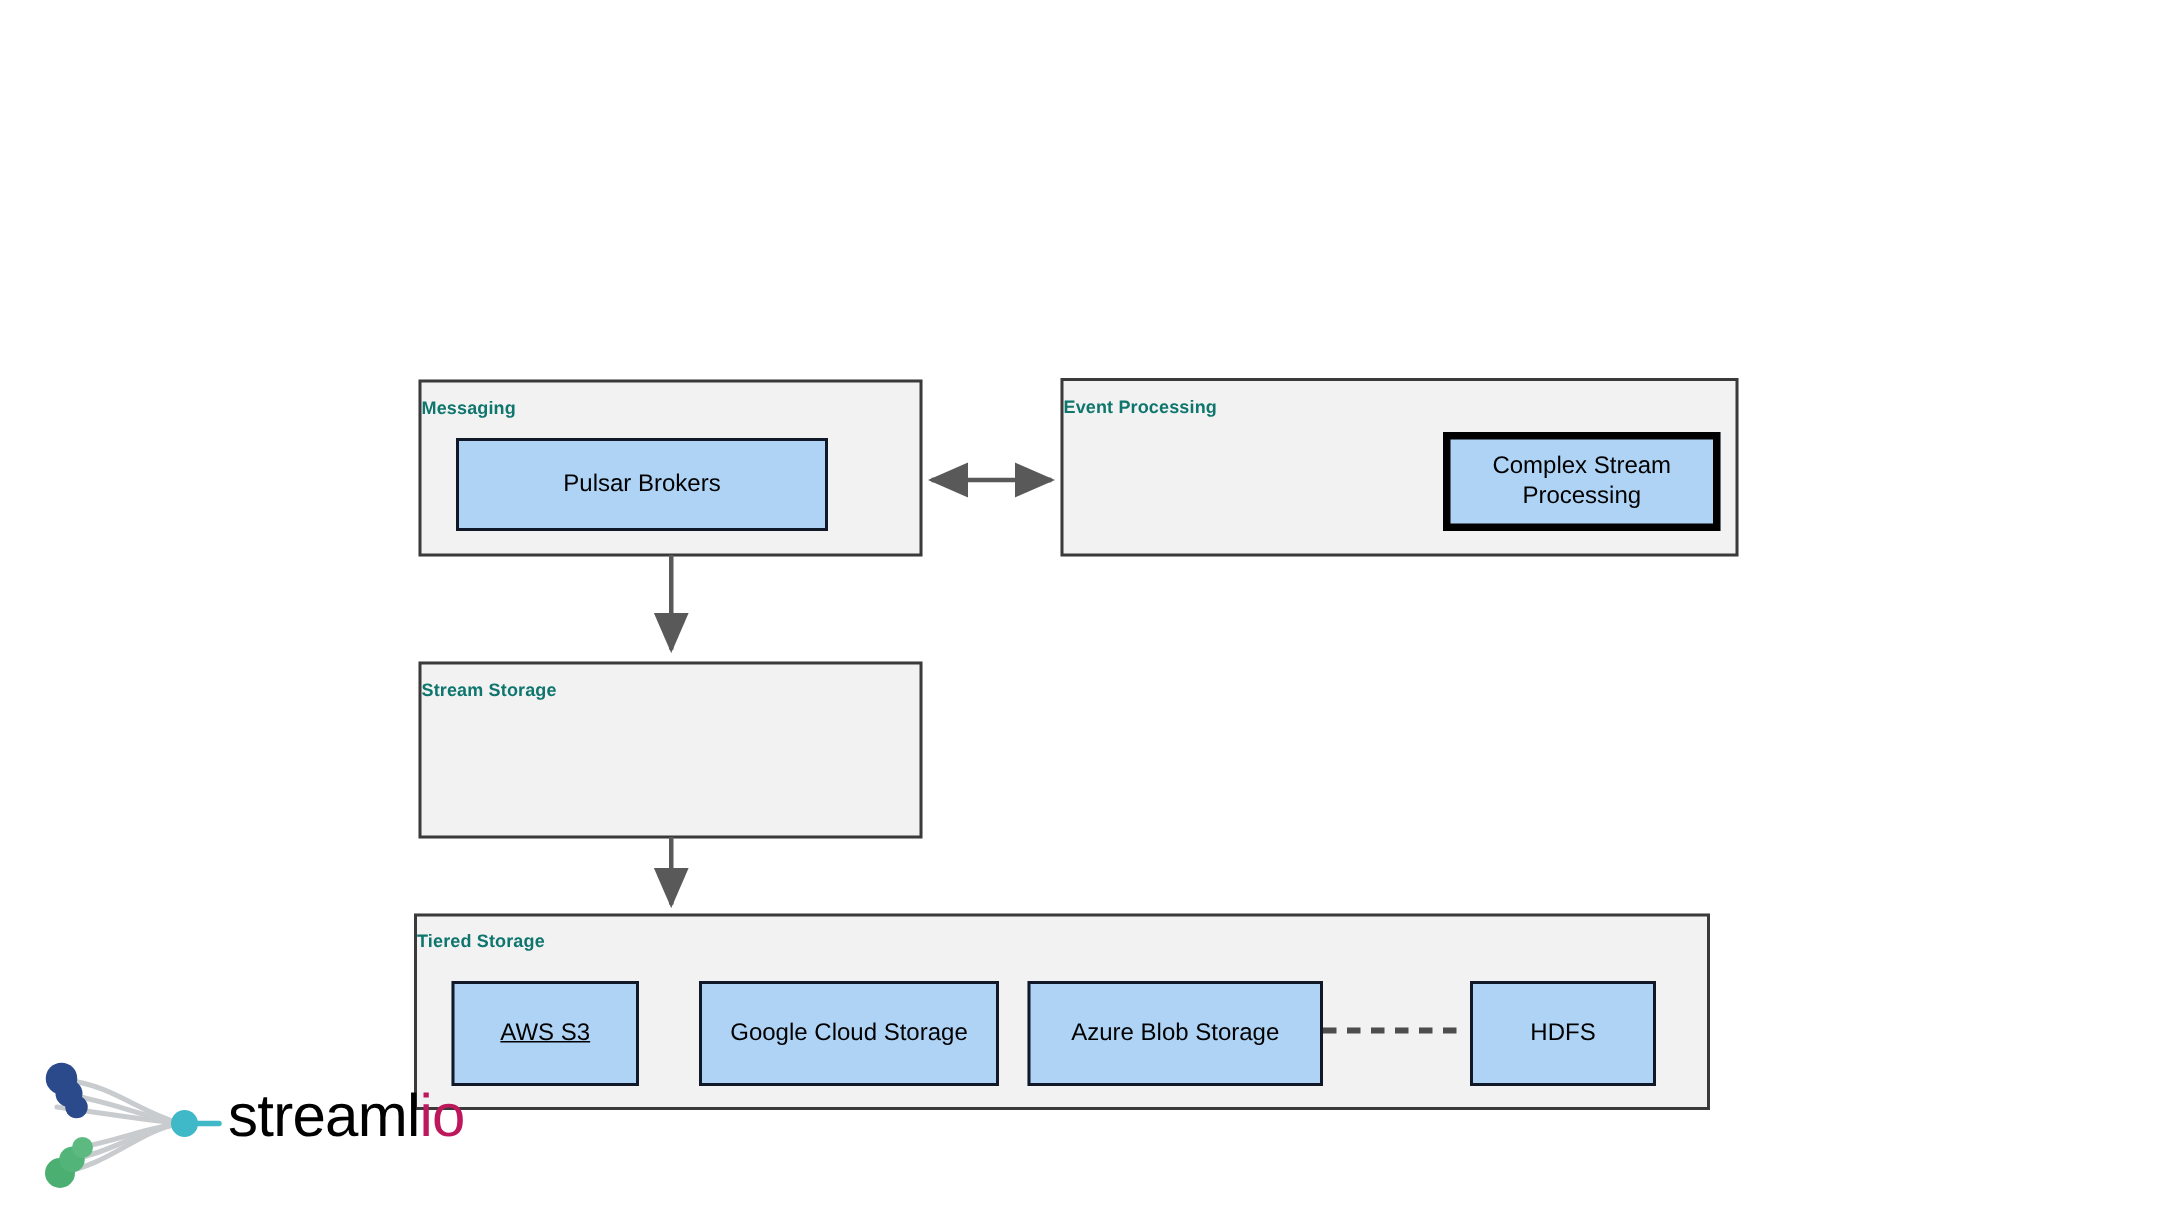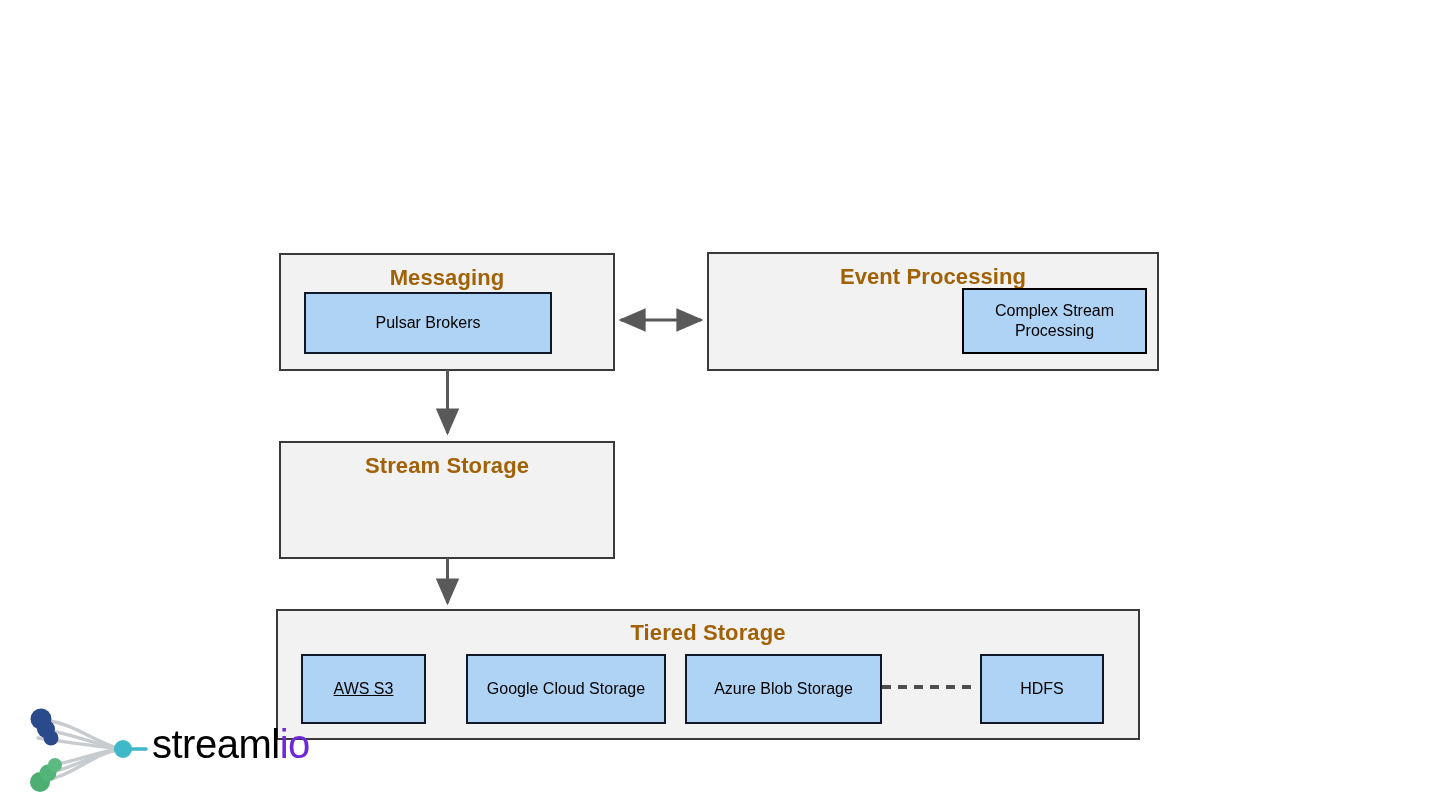--- a/index.html
+++ b/index.html
@@ -21,44 +21,43 @@
   .panel {
     position: absolute;
     background: #f2f2f2;
     border: 2px solid #3a3a3a;
     box-sizing: border-box;
   }
   .panel-title {
     position: absolute;
     left: 0;
     right: 0;
-    text-align: center;
     font-weight: bold;
-    font-size: 22px;
-    color: #a16207;
+    font-size: 12px;
+    color: #0f766e;
     letter-spacing: 0.1px;
   }
 
   
   .node {
     position: absolute;
     background: #aed3f5;
     border: 2px solid #111827;
     box-sizing: border-box;
     display: flex;
     align-items: center;
     justify-content: center;
     text-align: center;
     font-size: 16px;
     color: #000000;
     line-height: 1.28;
     padding: 2px 4px;
   }
   .node.highlight {
-    border: 2px solid #000000;
+    border: 5px solid #000000;
   }
 
   
   .conn { position: absolute; }
   .conn svg { display: block; overflow: visible; }
 
   
   #logo {
     position: absolute;
     left: 24px;
@@ -68,21 +67,21 @@
   }
   .logo-word {
     position: absolute;
     left: 128px;
     top: 16px;
     font-size: 40px;
     letter-spacing: -0.5px;
     white-space: nowrap;
   }
   .logo-word .dark { color: #000000; margin-top: 16px; }
-  .logo-word .teal { color: #6d28d9; }
+  .logo-word .teal { color: #be185d; }
 </style>
 </head>
 <body>
 
 <div id="canvas">
 
   <div class="panel" style="left:279px; top:253px; width:336px; height:118px;">
     <div class="panel-title" style="top:10px;">Messaging</div>
     <div class="node" style="left:23px; top:37px; width:248px; height:62px;">Pulsar Brokers</div>
   </div>

